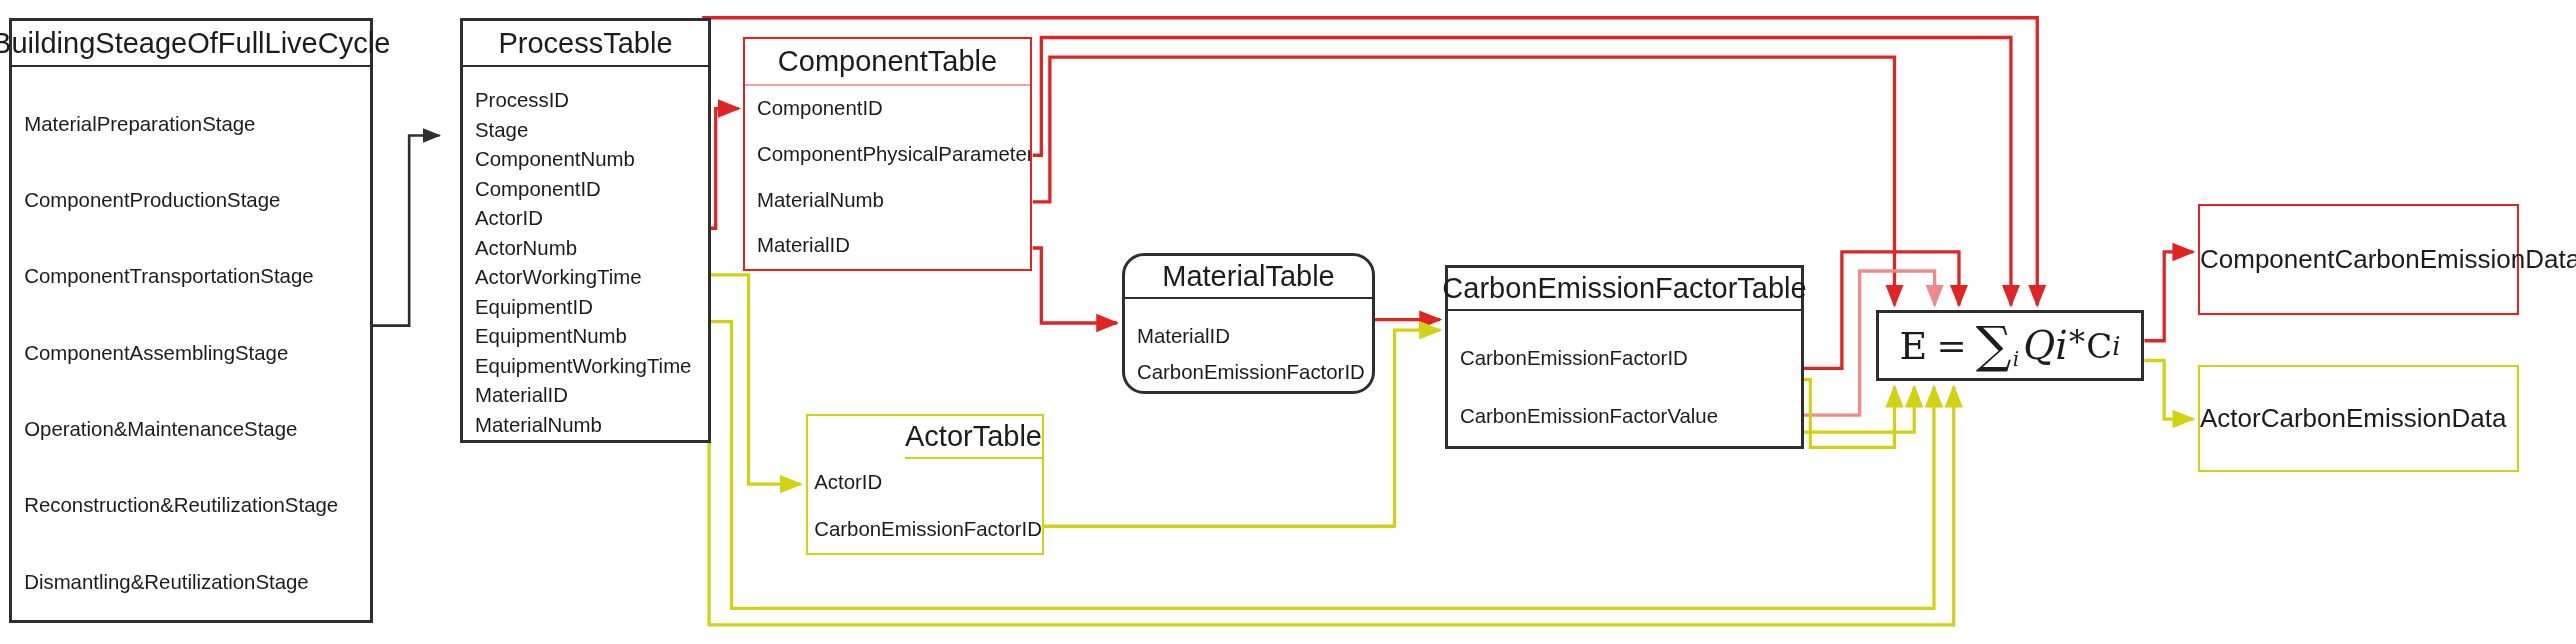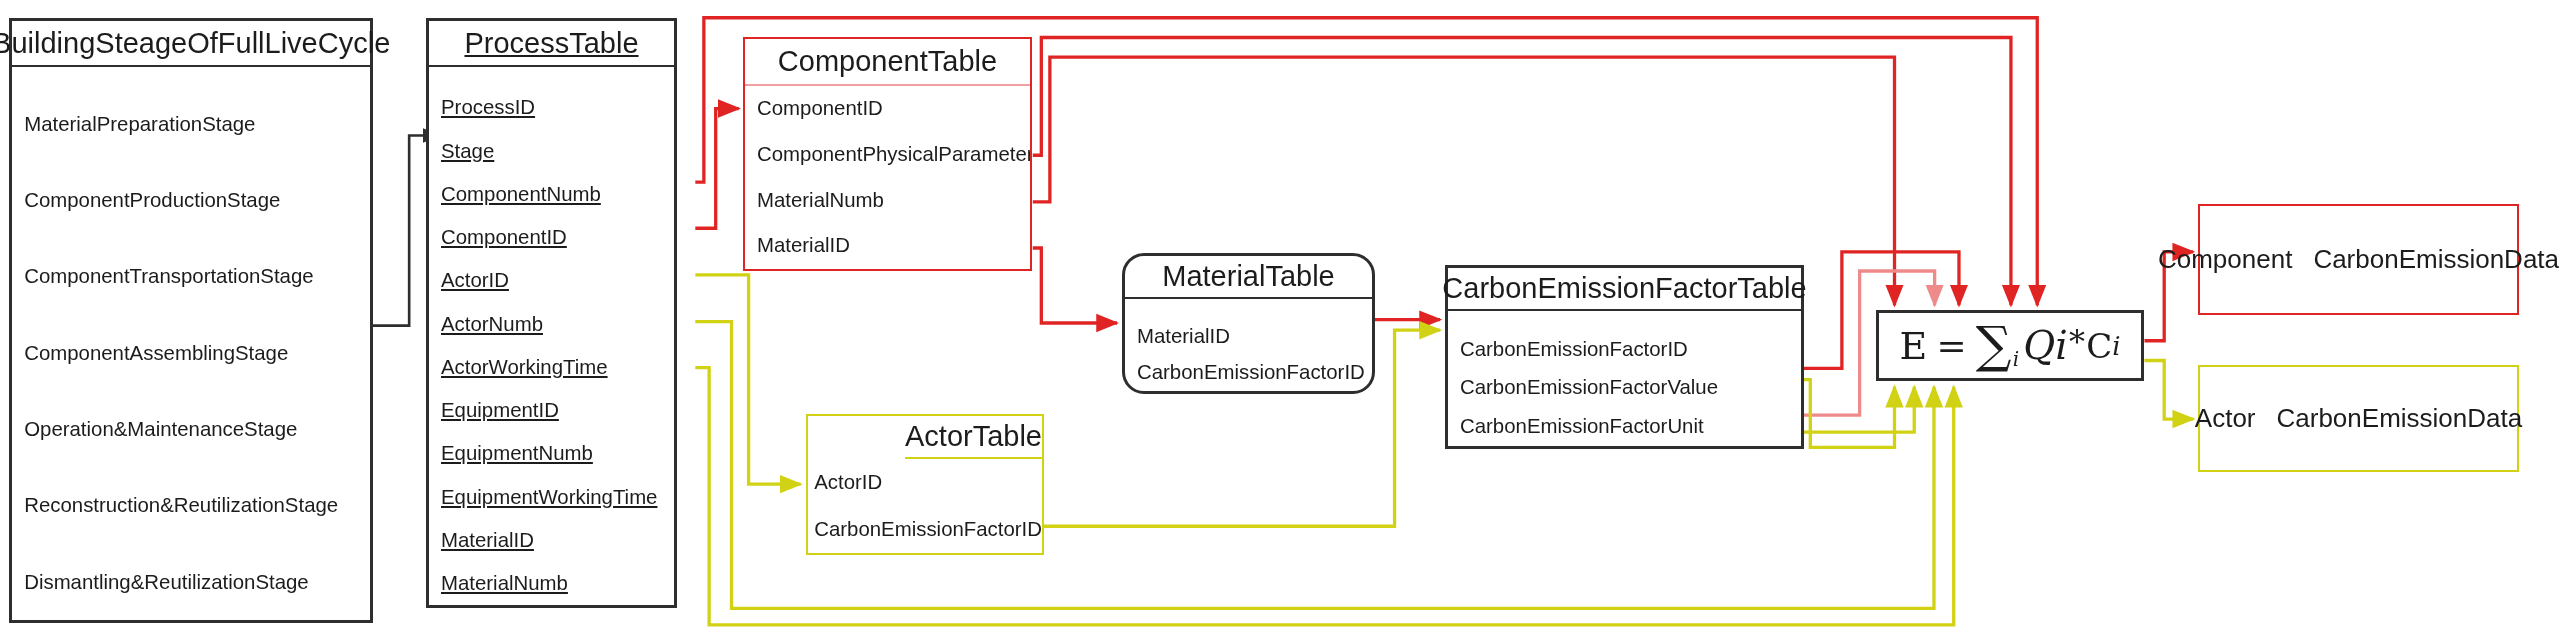--- a/index.html
+++ b/index.html
@@ -13,21 +13,21 @@
   .tbl.yellow{border:2.6px solid #d2d214;}
   .tbl-title{flex:0 0 auto;display:flex;align-items:center;justify-content:center;
              font-size:29px;white-space:nowrap;}
   .tbl.dark  .tbl-title{border-bottom:2.6px solid #2e2e2e;}
   .tbl.red   .tbl-title{border-bottom:2px solid #f0a0a0;}
   .tbl.yellow .tbl-title{border-bottom:2px solid #d2d214;}
   .tbl-fields{flex:1 1 auto;display:flex;flex-direction:column;justify-content:space-around;min-height:0;}
   .fld{font-size:20.4px;line-height:1.05;padding-left:12px;white-space:nowrap;overflow:hidden;}
 
   .bigbox{position:absolute;background:#ffffff;box-sizing:border-box;
-          display:flex;align-items:center;justify-content:center;white-space:nowrap;gap:21px;}
+          display:flex;align-items:center;white-space:nowrap;}
   .bigbox.red{border:2.6px solid #e02424;}
   .bigbox.yellow{border:2.6px solid #d2d214;}
   .out-prefix{font-size:26px;}
   .out-suffix{font-size:26px;}
 
   .formula{position:absolute;box-sizing:border-box;border:3.3px solid #2e2e2e;background:#fff;
            display:flex;align-items:center;justify-content:center;
            font-family:"DejaVu Serif", serif;}
   .f-e{font-size:38px;}
   .f-eq{font-size:36px;margin:0 9.2px;}
@@ -100,21 +100,21 @@
       <div class="fld">MaterialPreparationStage</div>
       <div class="fld">ComponentProductionStage</div>
       <div class="fld">ComponentTransportationStage</div>
       <div class="fld">ComponentAssemblingStage</div>
       <div class="fld">Operation&amp;MaintenanceStage</div>
       <div class="fld">Reconstruction&amp;ReutilizationStage</div>
       <div class="fld">Dismantling&amp;ReutilizationStage</div>
     </div>
   </div>
 
-  <div class="tbl dark" style="left:426px;top:18.4px;width:251px;height:590px;text-decoration:underline;">
+  <div class="tbl dark" style="left:460px;top:18.4px;width:251px;height:425px;">
     <div class="tbl-title" style="height:44px;">ProcessTable</div>
     <div class="tbl-fields">
       <div class="fld">ProcessID</div>
       <div class="fld">Stage</div>
       <div class="fld">ComponentNumb</div>
       <div class="fld">ComponentID</div>
       <div class="fld">ActorID</div>
       <div class="fld">ActorNumb</div>
       <div class="fld">ActorWorkingTime</div>
       <div class="fld">EquipmentID</div>
@@ -141,21 +141,20 @@
       <div class="fld">MaterialID</div>
       <div class="fld">CarbonEmissionFactorID</div>
     </div>
   </div>
 
   <div class="tbl dark" style="left:1445px;top:253px;width:359px;height:184px;margin-top:12px;">
     <div class="tbl-title" style="height:41px;">CarbonEmissionFactorTable</div>
     <div class="tbl-fields">
       <div class="fld">CarbonEmissionFactorID</div>
       <div class="fld">CarbonEmissionFactorValue</div>
-      <div class="fld">CarbonEmissionFactorUnit</div>
     </div>
   </div>
 
   <div class="tbl yellow" style="left:806px;top:414px;width:238px;height:141px;align-items:flex-end;">
     <div class="tbl-title" style="height:41px;">ActorTable</div>
     <div class="tbl-fields">
       <div class="fld">ActorID</div>
       <div class="fld">CarbonEmissionFactorID</div>
     </div>
   </div>

